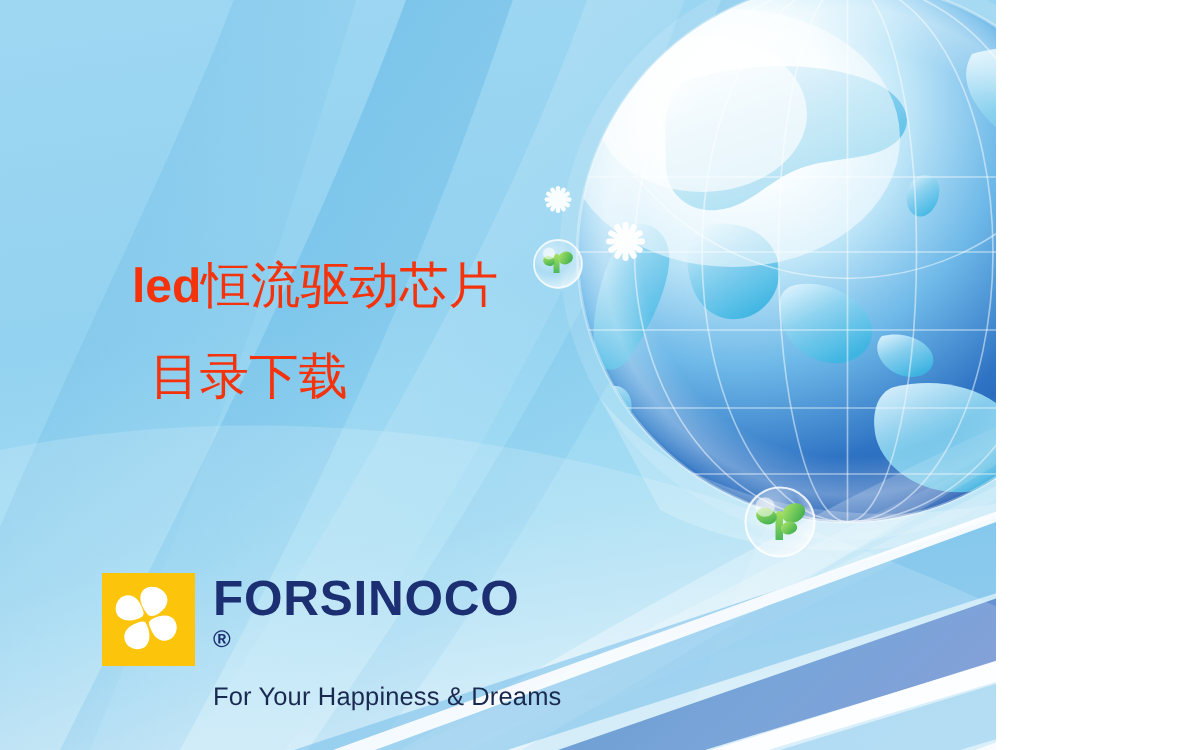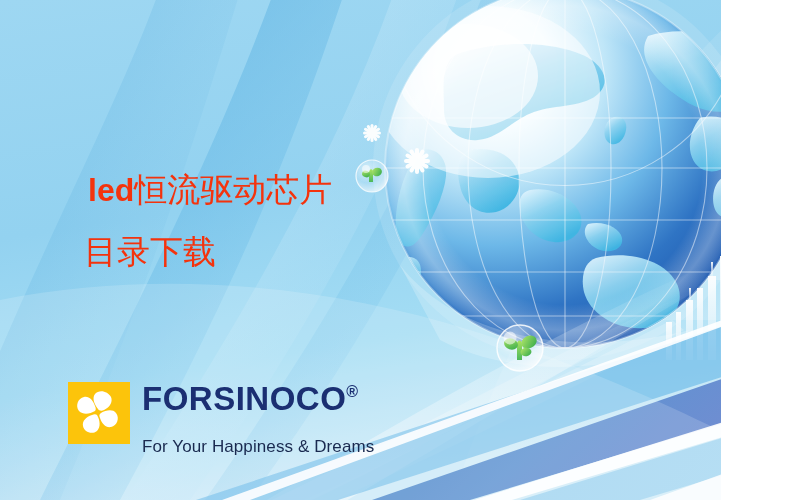--- a/index.html
+++ b/index.html
@@ -2,21 +2,21 @@
 <html><head>
 <meta charset="utf-8">
 <style>
   html, body {
     margin: 0;
     padding: 0;
     background: #ffffff;
   }
   #banner {
     position: relative;
-    width: 721px;
+    width: 664px;
     height: 500px;
     overflow: hidden;
     font-family: "Liberation Sans", "DejaVu Sans", sans-serif;
     background: #bef264;
   }
   #bg-svg {
     position: absolute;
     left: 0; top: 0;
     width: 800px; height: 500px;
     display: block;
@@ -32,21 +32,21 @@
   .headline-line {
     position: absolute;
     color: #f4330d;
     font-family: "Liberation Serif", "DejaVu Serif", serif;
     font-size: 33px;
     line-height: 1;
     white-space: nowrap;
     letter-spacing: 0px;
   }
   .headline-line.l1 { left: 88px; top: 174px; }
-  .headline-line.l2 { left: 84px; top: 236px; }
+  .headline-line.l2 { left: 100px; top: 236px; }
   .headline-line .latin {
     font-family: "Liberation Sans", "DejaVu Sans", sans-serif;
     font-weight: 700;
     font-size: 32px;
   }
 
   
   .logo {
     position: absolute;
     left: 68px;
@@ -70,20 +70,21 @@
   }
   .logo-name {
     color: #1b2f72;
     font-size: 33px;
     font-weight: 700;
     letter-spacing: 0.5px;
     line-height: 1.05;
     white-space: nowrap;
     display: flex;
     align-items: flex-start;
+    flex-direction: column;
   }
   .logo-reg {
     font-size: 16px;
     line-height: 1;
     margin-top: 2px;
   }
   .logo-tagline {
     color: #19294f;
     font-size: 17px;
     letter-spacing: 0.1px;

